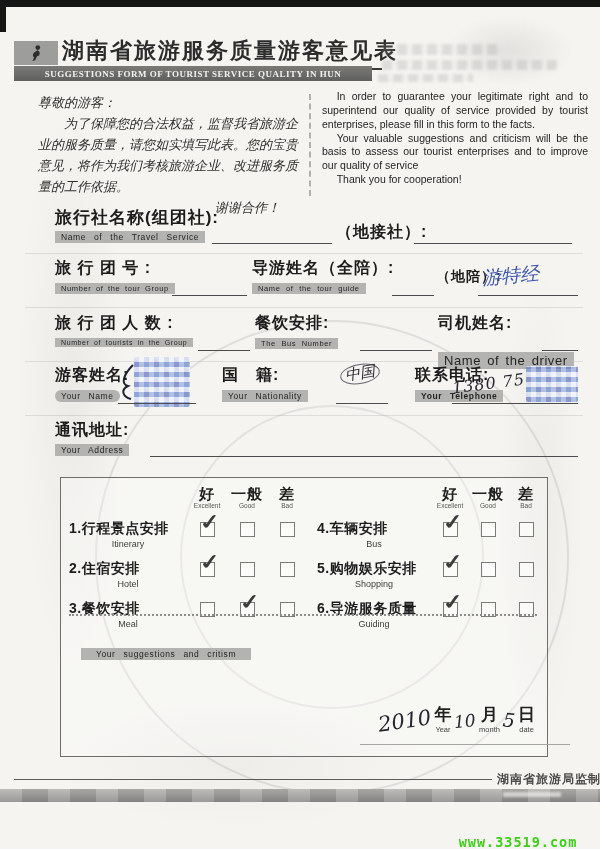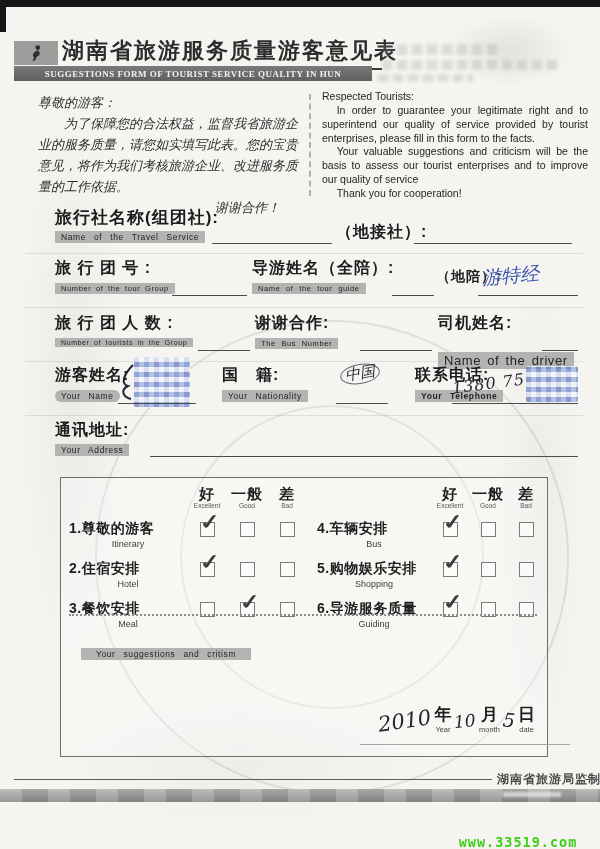--- a/index.html
+++ b/index.html
@@ -115,21 +115,20 @@
   <div class="abs ghost" style="left:382px;top:60px;width:175px;height:10px;"></div>
   <div class="abs ghost" style="left:378px;top:74px;width:95px;height:8px;"></div>
 
   <div class="abs intro-cn">
     <div>尊敬的游客：</div>
     <div class="body">为了保障您的合法权益，监督我省旅游企业的服务质量，请您如实填写此表。您的宝贵意见，将作为我们考核旅游企业、改进服务质量的工作依据。</div>
     <div class="close">谢谢合作！</div>
   </div>
   <div class="abs divider"></div>
   <div class="abs intro-en">
-    <div>Respected Tourists:</div>
     <div class="ind">In order to guarantee your legitimate right and to superintend our quality of service provided by tourist enterprises, please fill in this form to the facts.</div>
     <div class="ind">Your valuable suggestions and criticism will be the basis to assess our tourist enterprises and to improve our quality of service</div>
     <div class="ind">Thank you for cooperation!</div>
   </div>
 
   <div class="abs cnb" style="left:55px;top:206px;font-size:17px;">旅行社名称(组团社):</div>
   <div class="abs hl" style="left:55px;top:231px;">Name of the Travel Service</div>
   <div class="abs ul" style="left:212px;top:243px;width:120px;"></div>
   <div class="abs cnb" style="left:336px;top:222px;font-size:16px;">（地接社）:</div>
   <div class="abs ul" style="left:414px;top:243px;width:158px;"></div>
@@ -140,21 +139,21 @@
   <div class="abs cnb" style="left:252px;top:258px;font-size:16px;">导游姓名（全陪）:</div>
   <div class="abs hl" style="left:252px;top:283px;font-size:7.5px;word-spacing:3px;">Name of the tour guide</div>
   <div class="abs ul" style="left:392px;top:295px;width:42px;"></div>
   <div class="abs cnb" style="left:436px;top:268px;font-size:14px;">（地陪）:</div>
   <div class="abs hw hw-blue" style="left:482px;top:266px;font-size:19px;transform:rotate(-5deg);">游特经</div>
   <div class="abs ul" style="left:478px;top:295px;width:100px;"></div>
 
   <div class="abs cnb" style="left:55px;top:313px;font-size:16px;text-align:right;">旅 行 团 人 数 :</div>
   <div class="abs hl" style="left:55px;top:338px;font-size:7px;word-spacing:2px;">Number of tourists in the Group</div>
   <div class="abs ul" style="left:198px;top:350px;width:52px;"></div>
-  <div class="abs cnb" style="left:255px;top:313px;font-size:16px;">谢谢合作:</div>
+  <div class="abs cnb" style="left:255px;top:313px;font-size:16px;">餐饮安排:</div>
   <div class="abs hl" style="left:255px;top:338px;font-size:7.5px;word-spacing:3px;">The Bus Number</div>
   <div class="abs ul" style="left:360px;top:350px;width:72px;"></div>
   <div class="abs cnb" style="left:438px;top:313px;font-size:16px;">司机姓名:</div>
   <div class="abs hl" style="left:438px;top:352px;font-size:13px;word-spacing:2px;">Name of the driver</div>
   <div class="abs ul" style="left:542px;top:350px;width:36px;"></div>
 
   <div class="abs cnb" style="left:55px;top:365px;font-size:16px;">游客姓名:</div>
   <div class="abs hl" style="left:55px;top:390px;border-radius:6px;">Your Name</div>
   <svg class="abs" style="left:117px;top:362px;" width="22" height="40">
     <path d="M16 3 C7 12 3 22 11 24 C3 28 6 35 14 37" stroke="#1d2430" stroke-width="2" fill="none"></path>
@@ -185,21 +184,21 @@
         </div>
       <div class="sc">
           <span class="c">一般</span>
           <span class="e">Good</span>
         </div>
       <div class="sc">
           <span class="c">差</span>
           <span class="e">Bad</span>
         </div>
 
-      <div class="rlab"><span class="c"><span>1.</span><span>尊敬的游客</span></span><span class="e">Itinerary</span></div>
+      <div class="rlab"><span class="c"><span>1.</span><span>行程景点安排</span></span><span class="e">Itinerary</span></div>
       <div class="cwrap">
           <span class="cbox">
             <span class="check">✓</span>
           </span>
         </div>
       <div class="cwrap">
           <span class="cbox"></span>
         </div>
       <div class="cwrap">
           <span class="cbox"></span>

